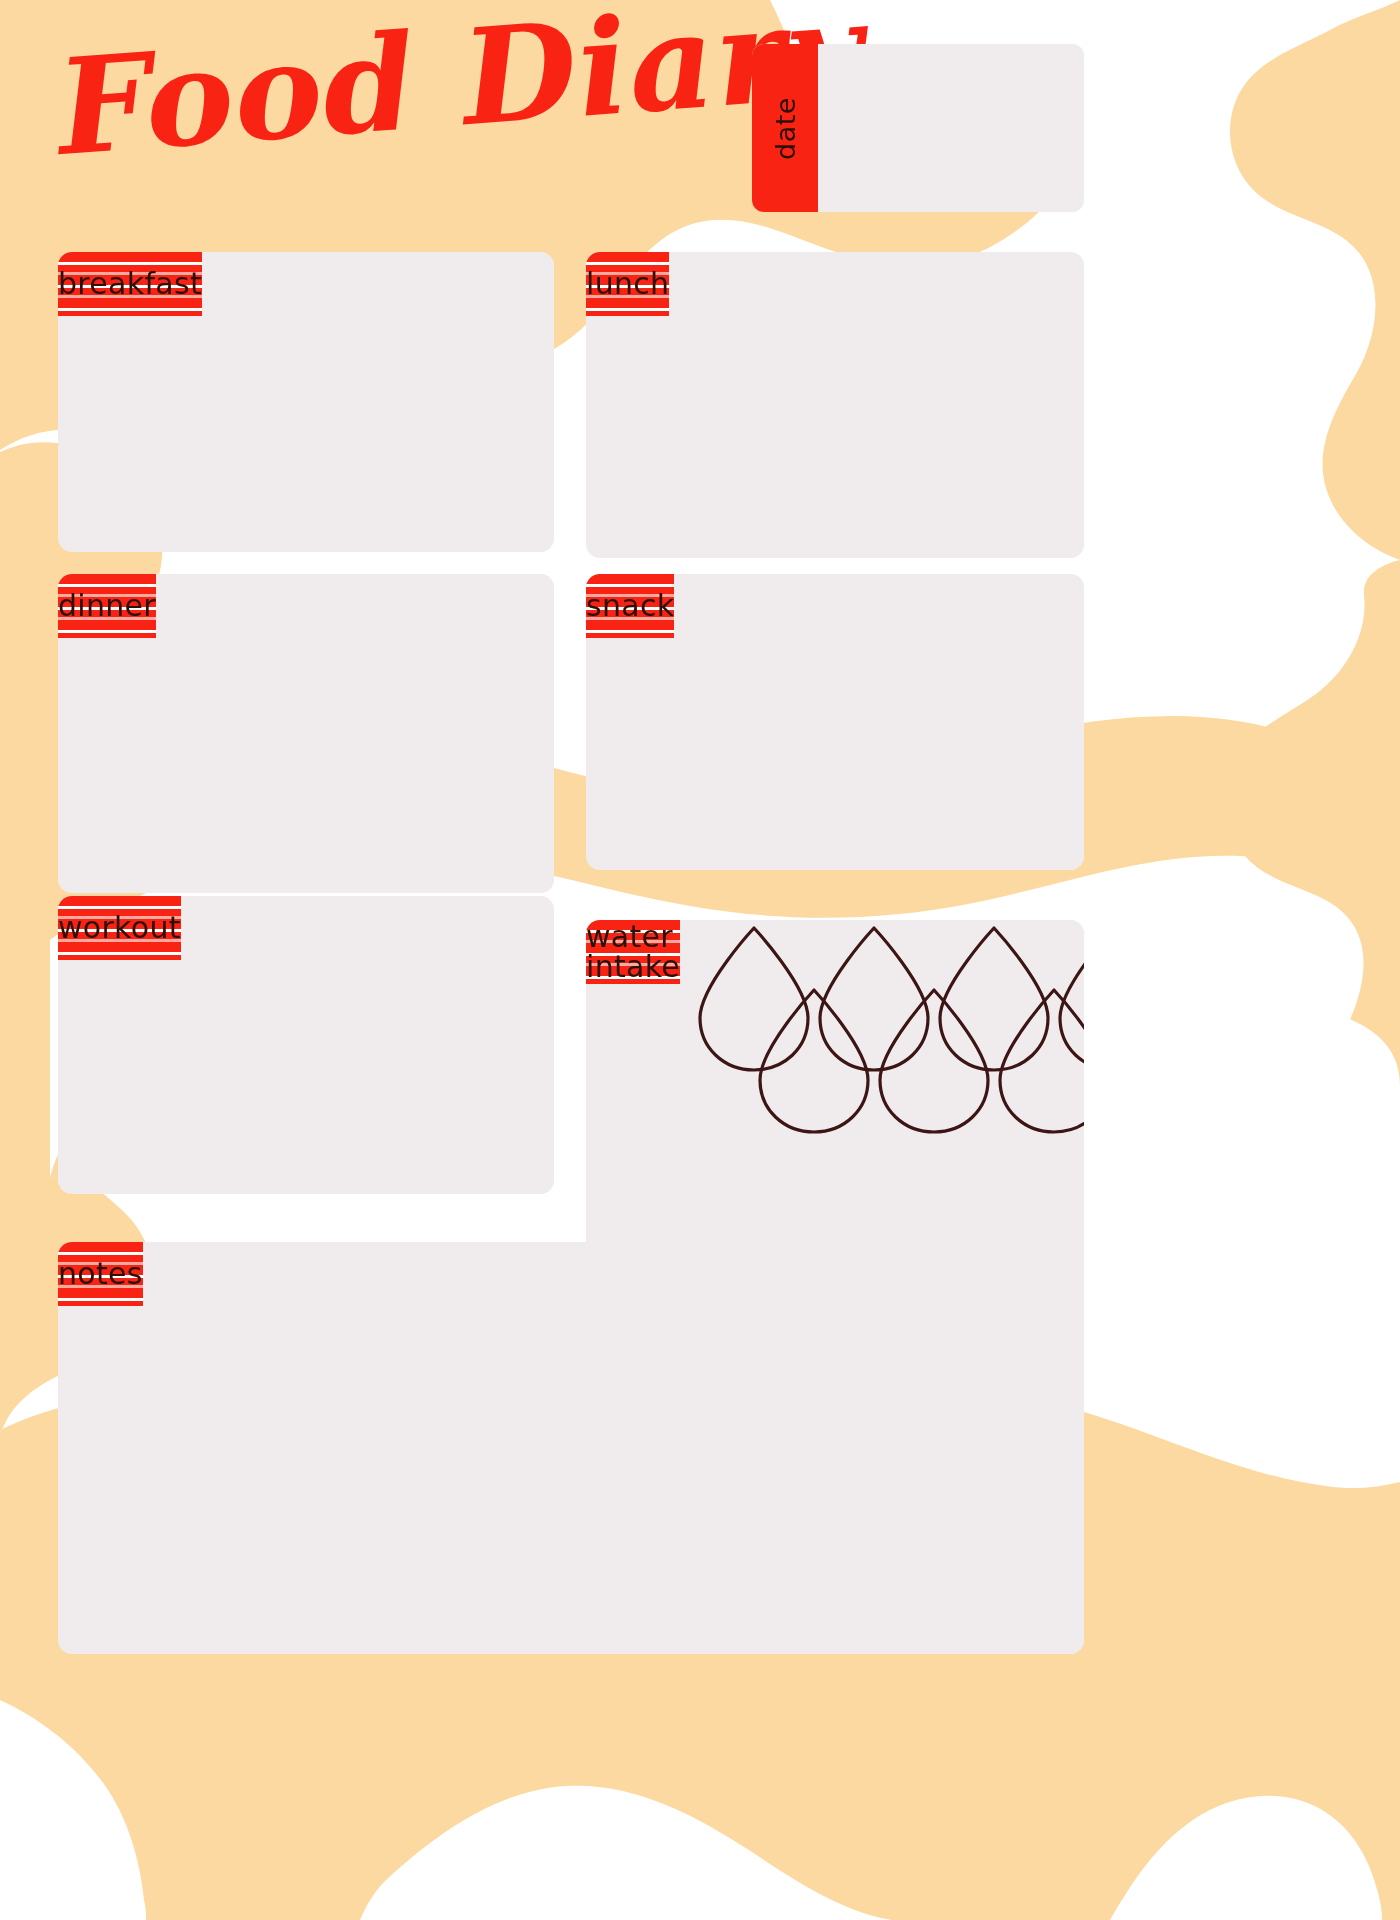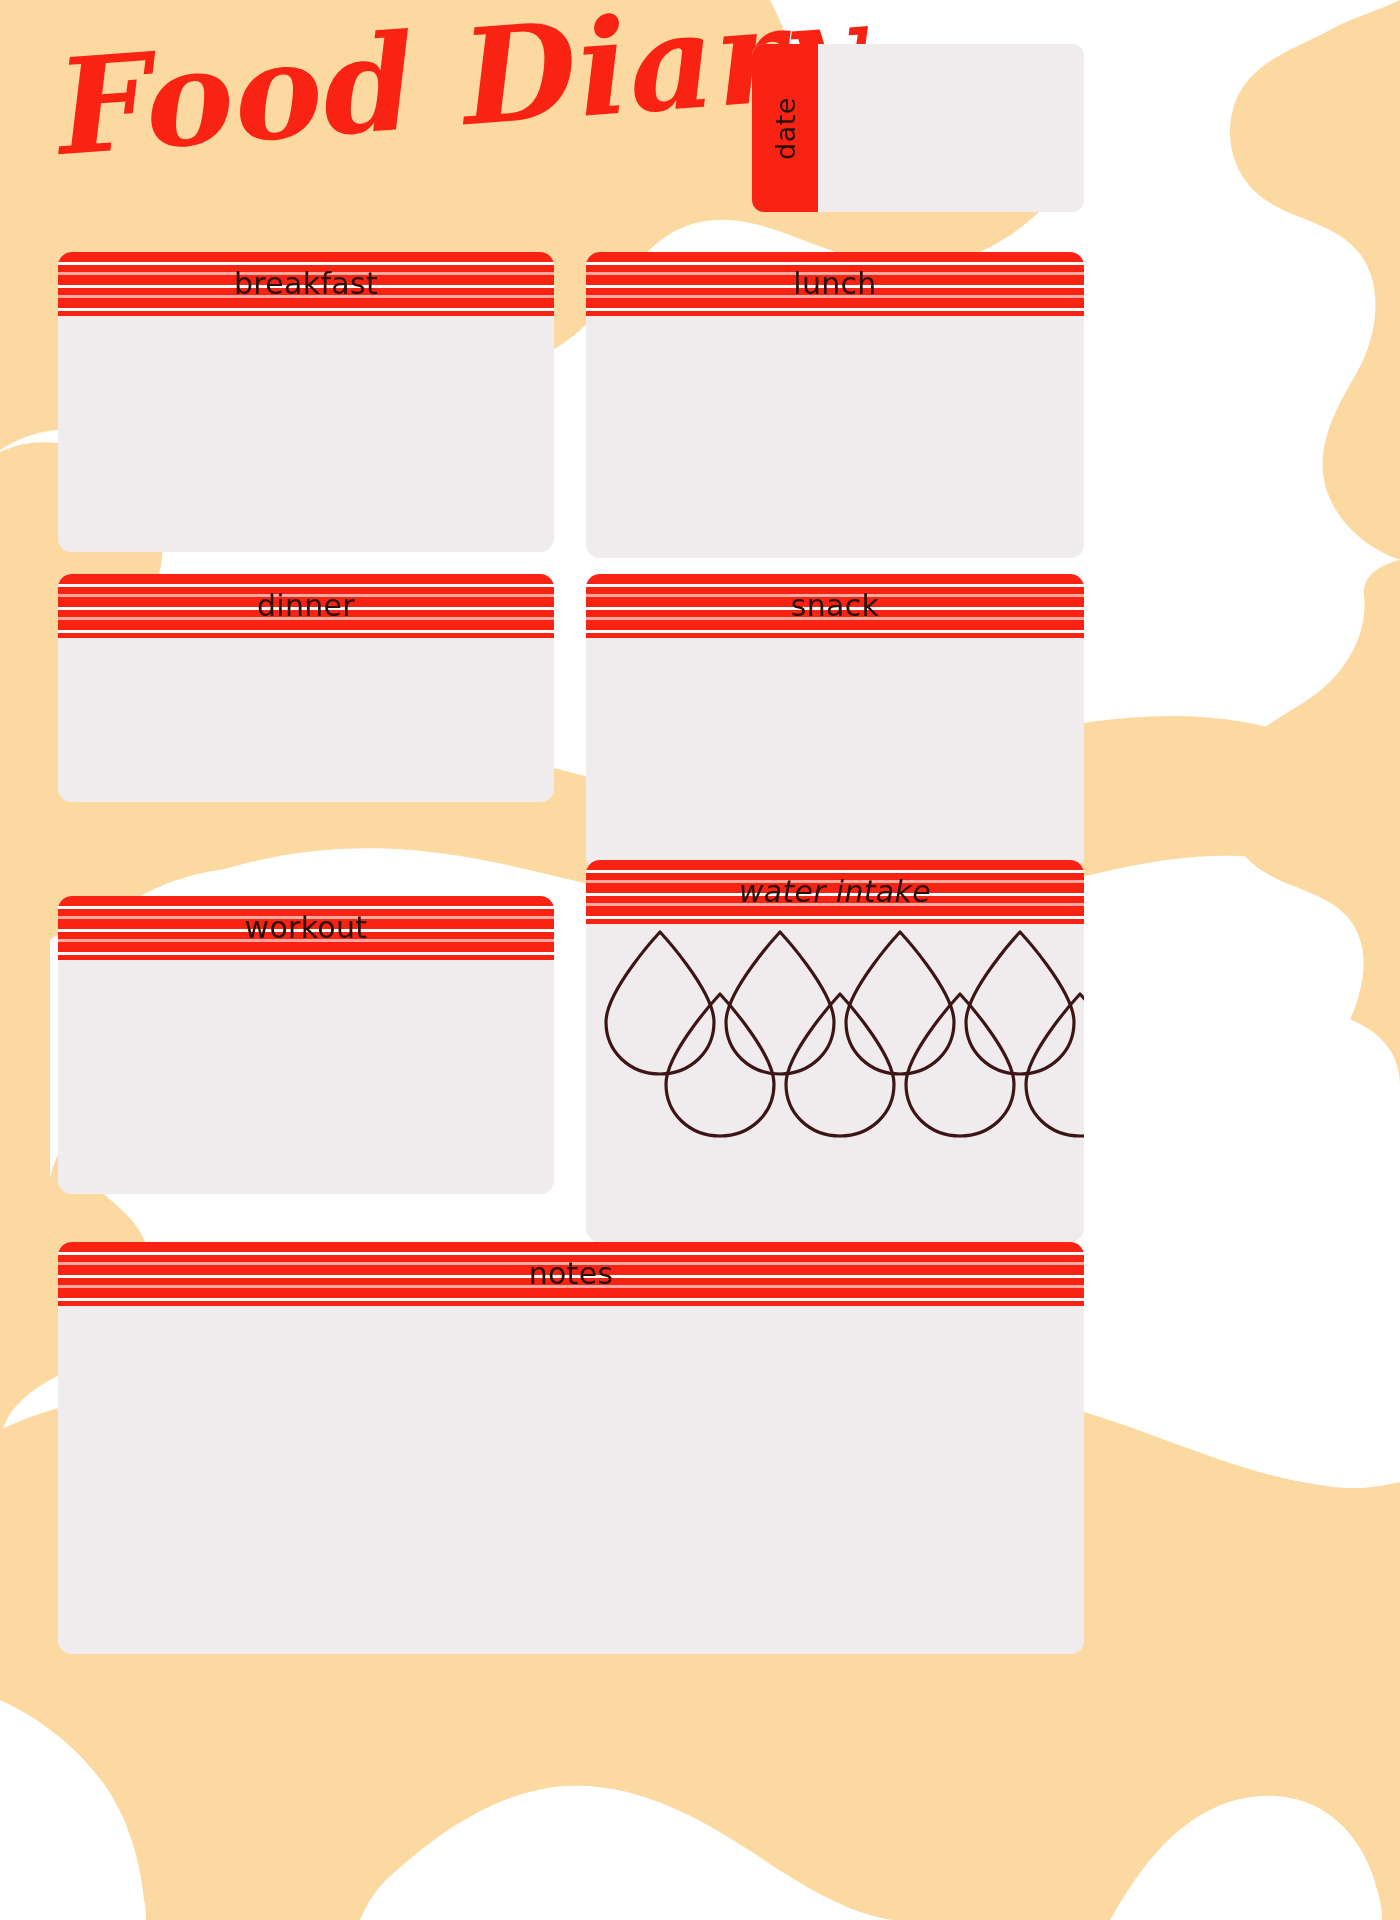--- a/index.html
+++ b/index.html
@@ -62,21 +62,20 @@
   }
   .date-field{flex:1 1 auto;height:100%;background:#F0ECEE;}
 
   
   .card{
     position:absolute;
     background:#F0ECEE;
     border-radius:14px;
     overflow:hidden;
     display:flex;
-    flex-direction:column;
   }
   .card-header{
     position:relative;
     height:64px;
     flex:0 0 64px;
     background:
       repeating-linear-gradient(
         to bottom,
         #F92314 0px, #F92314 10px,
         #FFFFFF 10px, #FFFFFF 13px,
@@ -237,42 +236,42 @@
       <div class="card-body"></div>
     </div>
 
     <div class="card" style="left:586px;top:252px;width:498px;height:306px;gap:48px;">
       <div class="card-header">
         <div class="card-title">lunch</div>
       </div>
       <div class="card-body"></div>
     </div>
 
-    <div class="card" style="left:58px;top:574px;width:496px;height:228px;">
+    <div class="card" style="left:58px;top:574px;width:496px;height:319px;">
       <div class="card-header">
         <div class="card-title">dinner</div>
       </div>
       <div class="card-body"></div>
     </div>
 
     <div class="card" style="left:586px;top:574px;width:498px;height:296px;">
       <div class="card-header">
         <div class="card-title">snack</div>
       </div>
       <div class="card-body"></div>
     </div>
 
     <div class="card" style="left:58px;top:896px;width:496px;height:298px;">
       <div class="card-header">
         <div class="card-title">workout</div>
       </div>
       <div class="card-body"></div>
     </div>
 
-    <div class="card" style="left:586px;top:860px;width:498px;height:382px;font-style:italic;">
+    <div class="card" style="left:586px;top:920px;width:498px;height:382px;">
       <div class="card-header">
         <div class="card-title">water intake</div>
       </div>
       <div class="card-body">
         <div class="drops">
           <svg width="498" height="234" viewBox="0 0 498 234">
             <g fill="none" stroke="#3D1515" stroke-width="3.2" stroke-linejoin="round">
 
               <path d="M42,8 C42,8 96,66 96,98 C96,128 72,150 42,150 C12,150 -12,128 -12,98 C-12,66 42,8 42,8 Z" transform="translate(32,0)"></path>
               <path d="M42,8 C42,8 96,66 96,98 C96,128 72,150 42,150 C12,150 -12,128 -12,98 C-12,66 42,8 42,8 Z" transform="translate(152,0)"></path>

